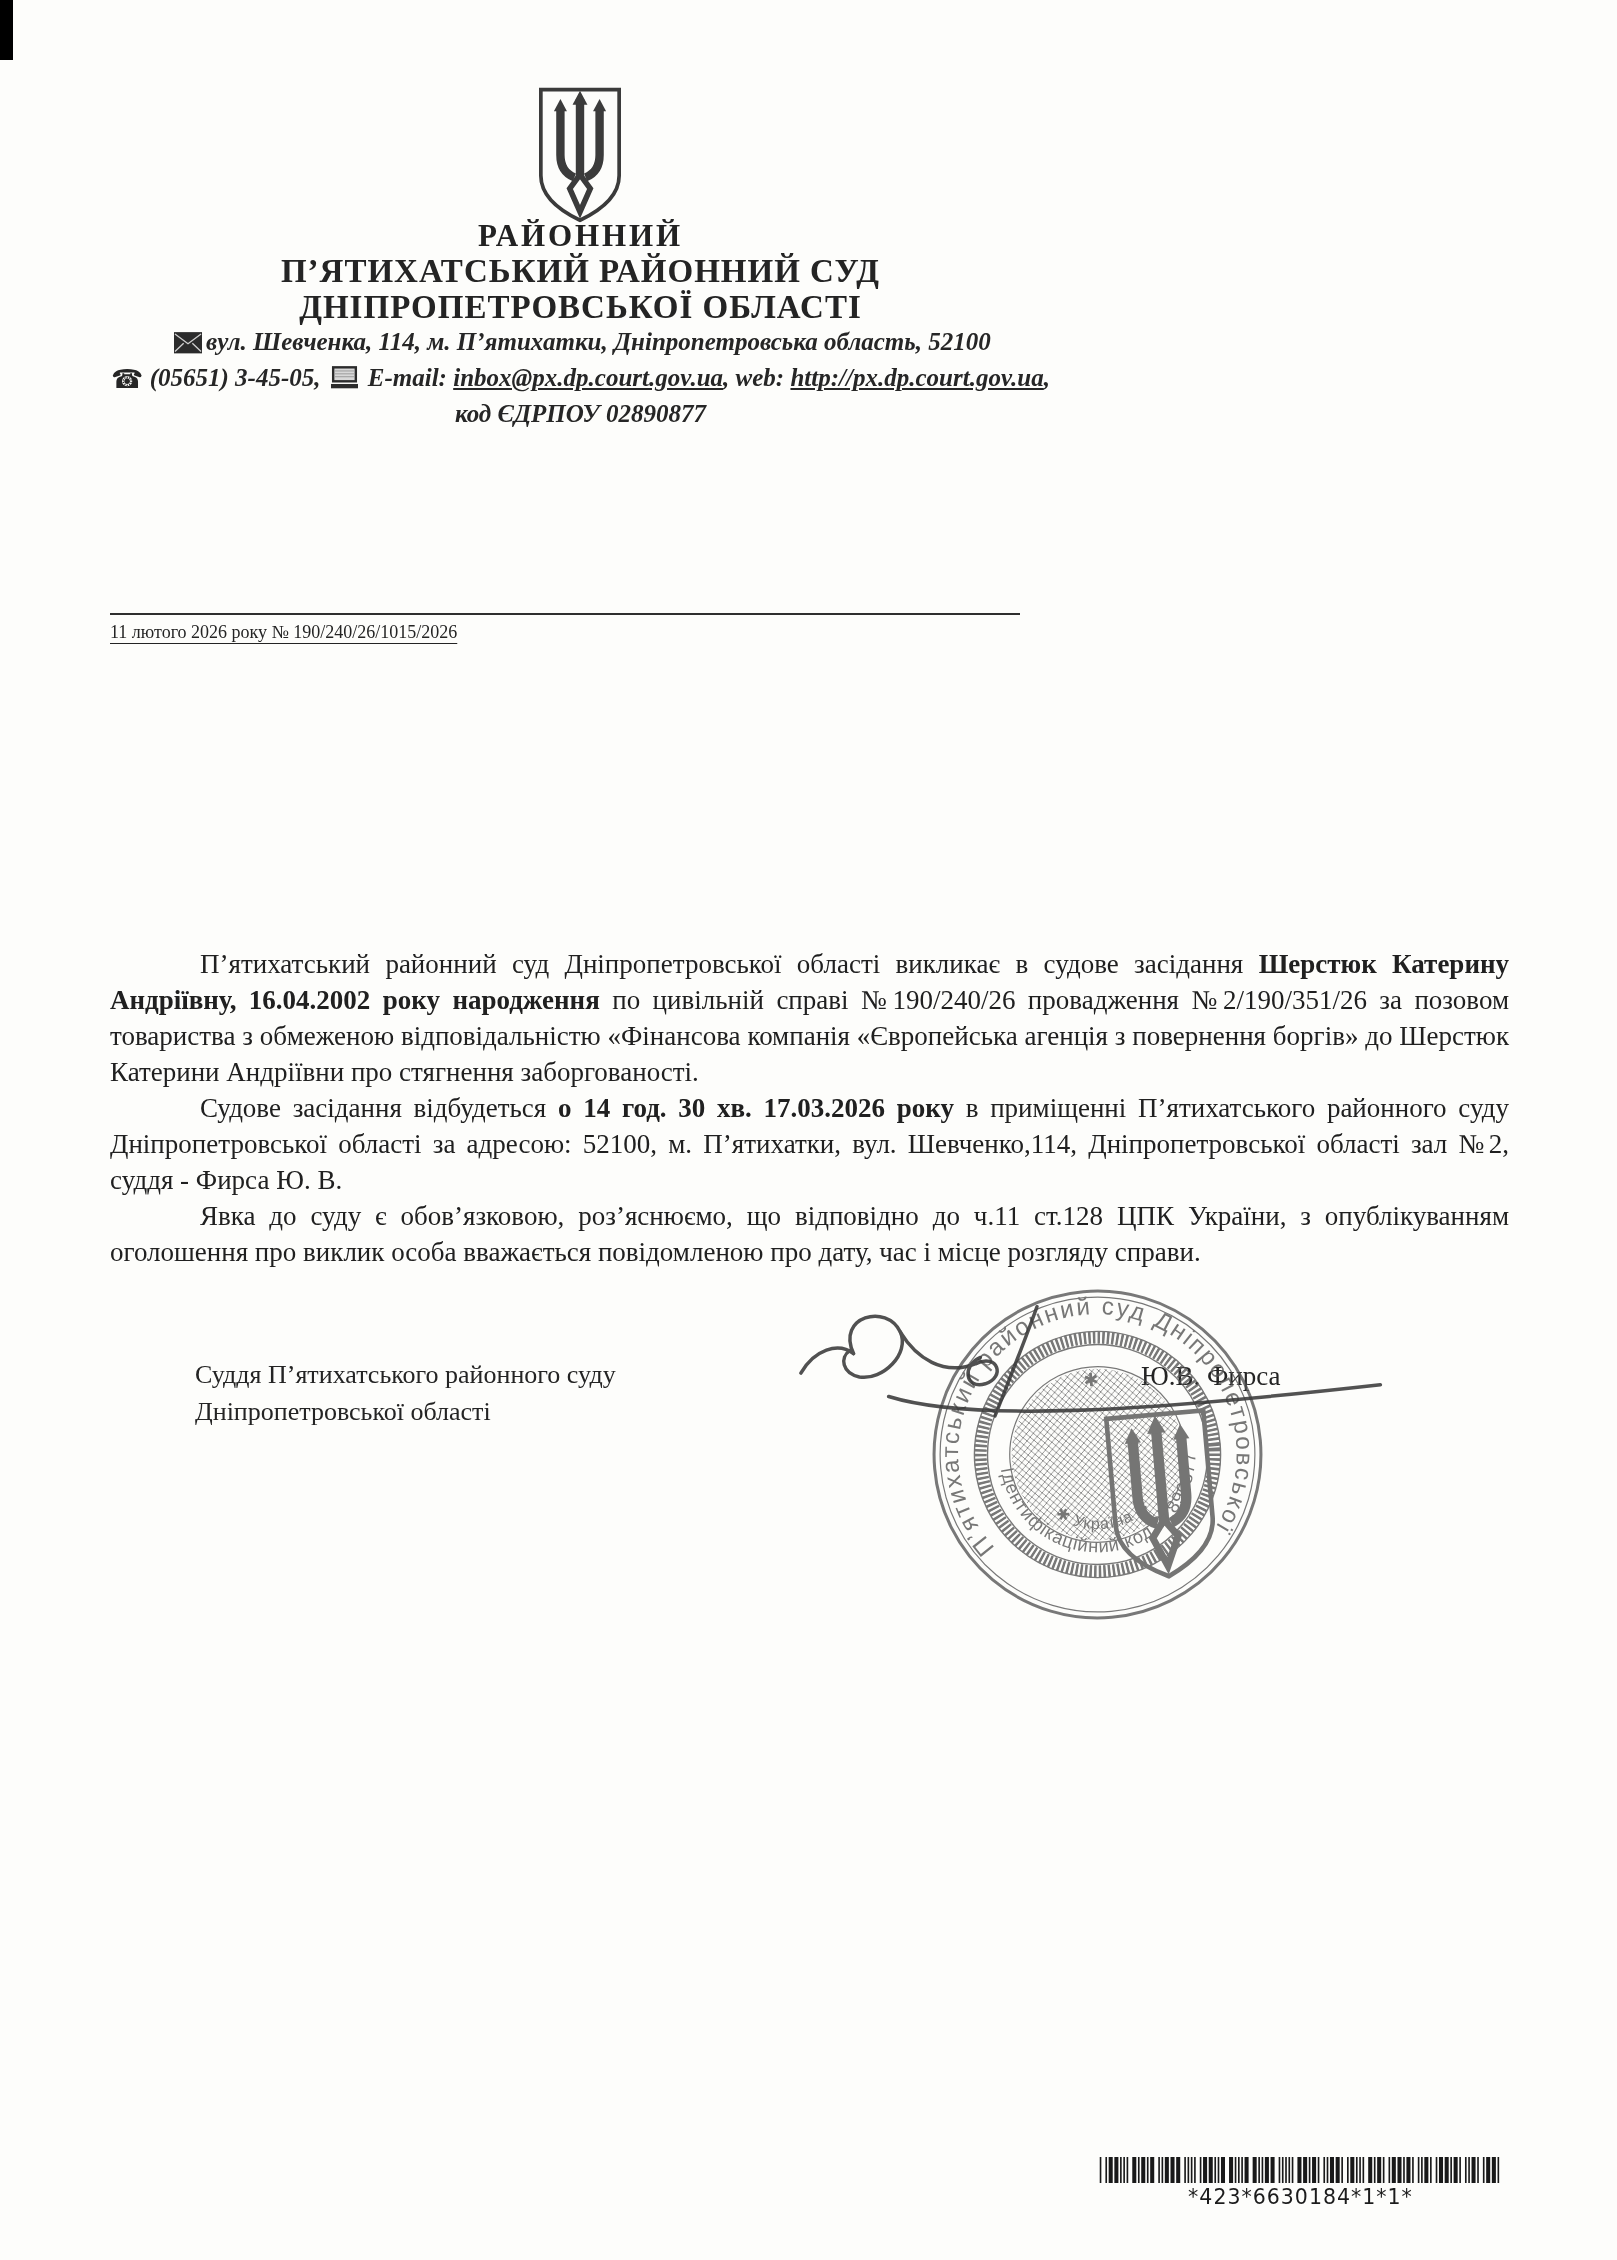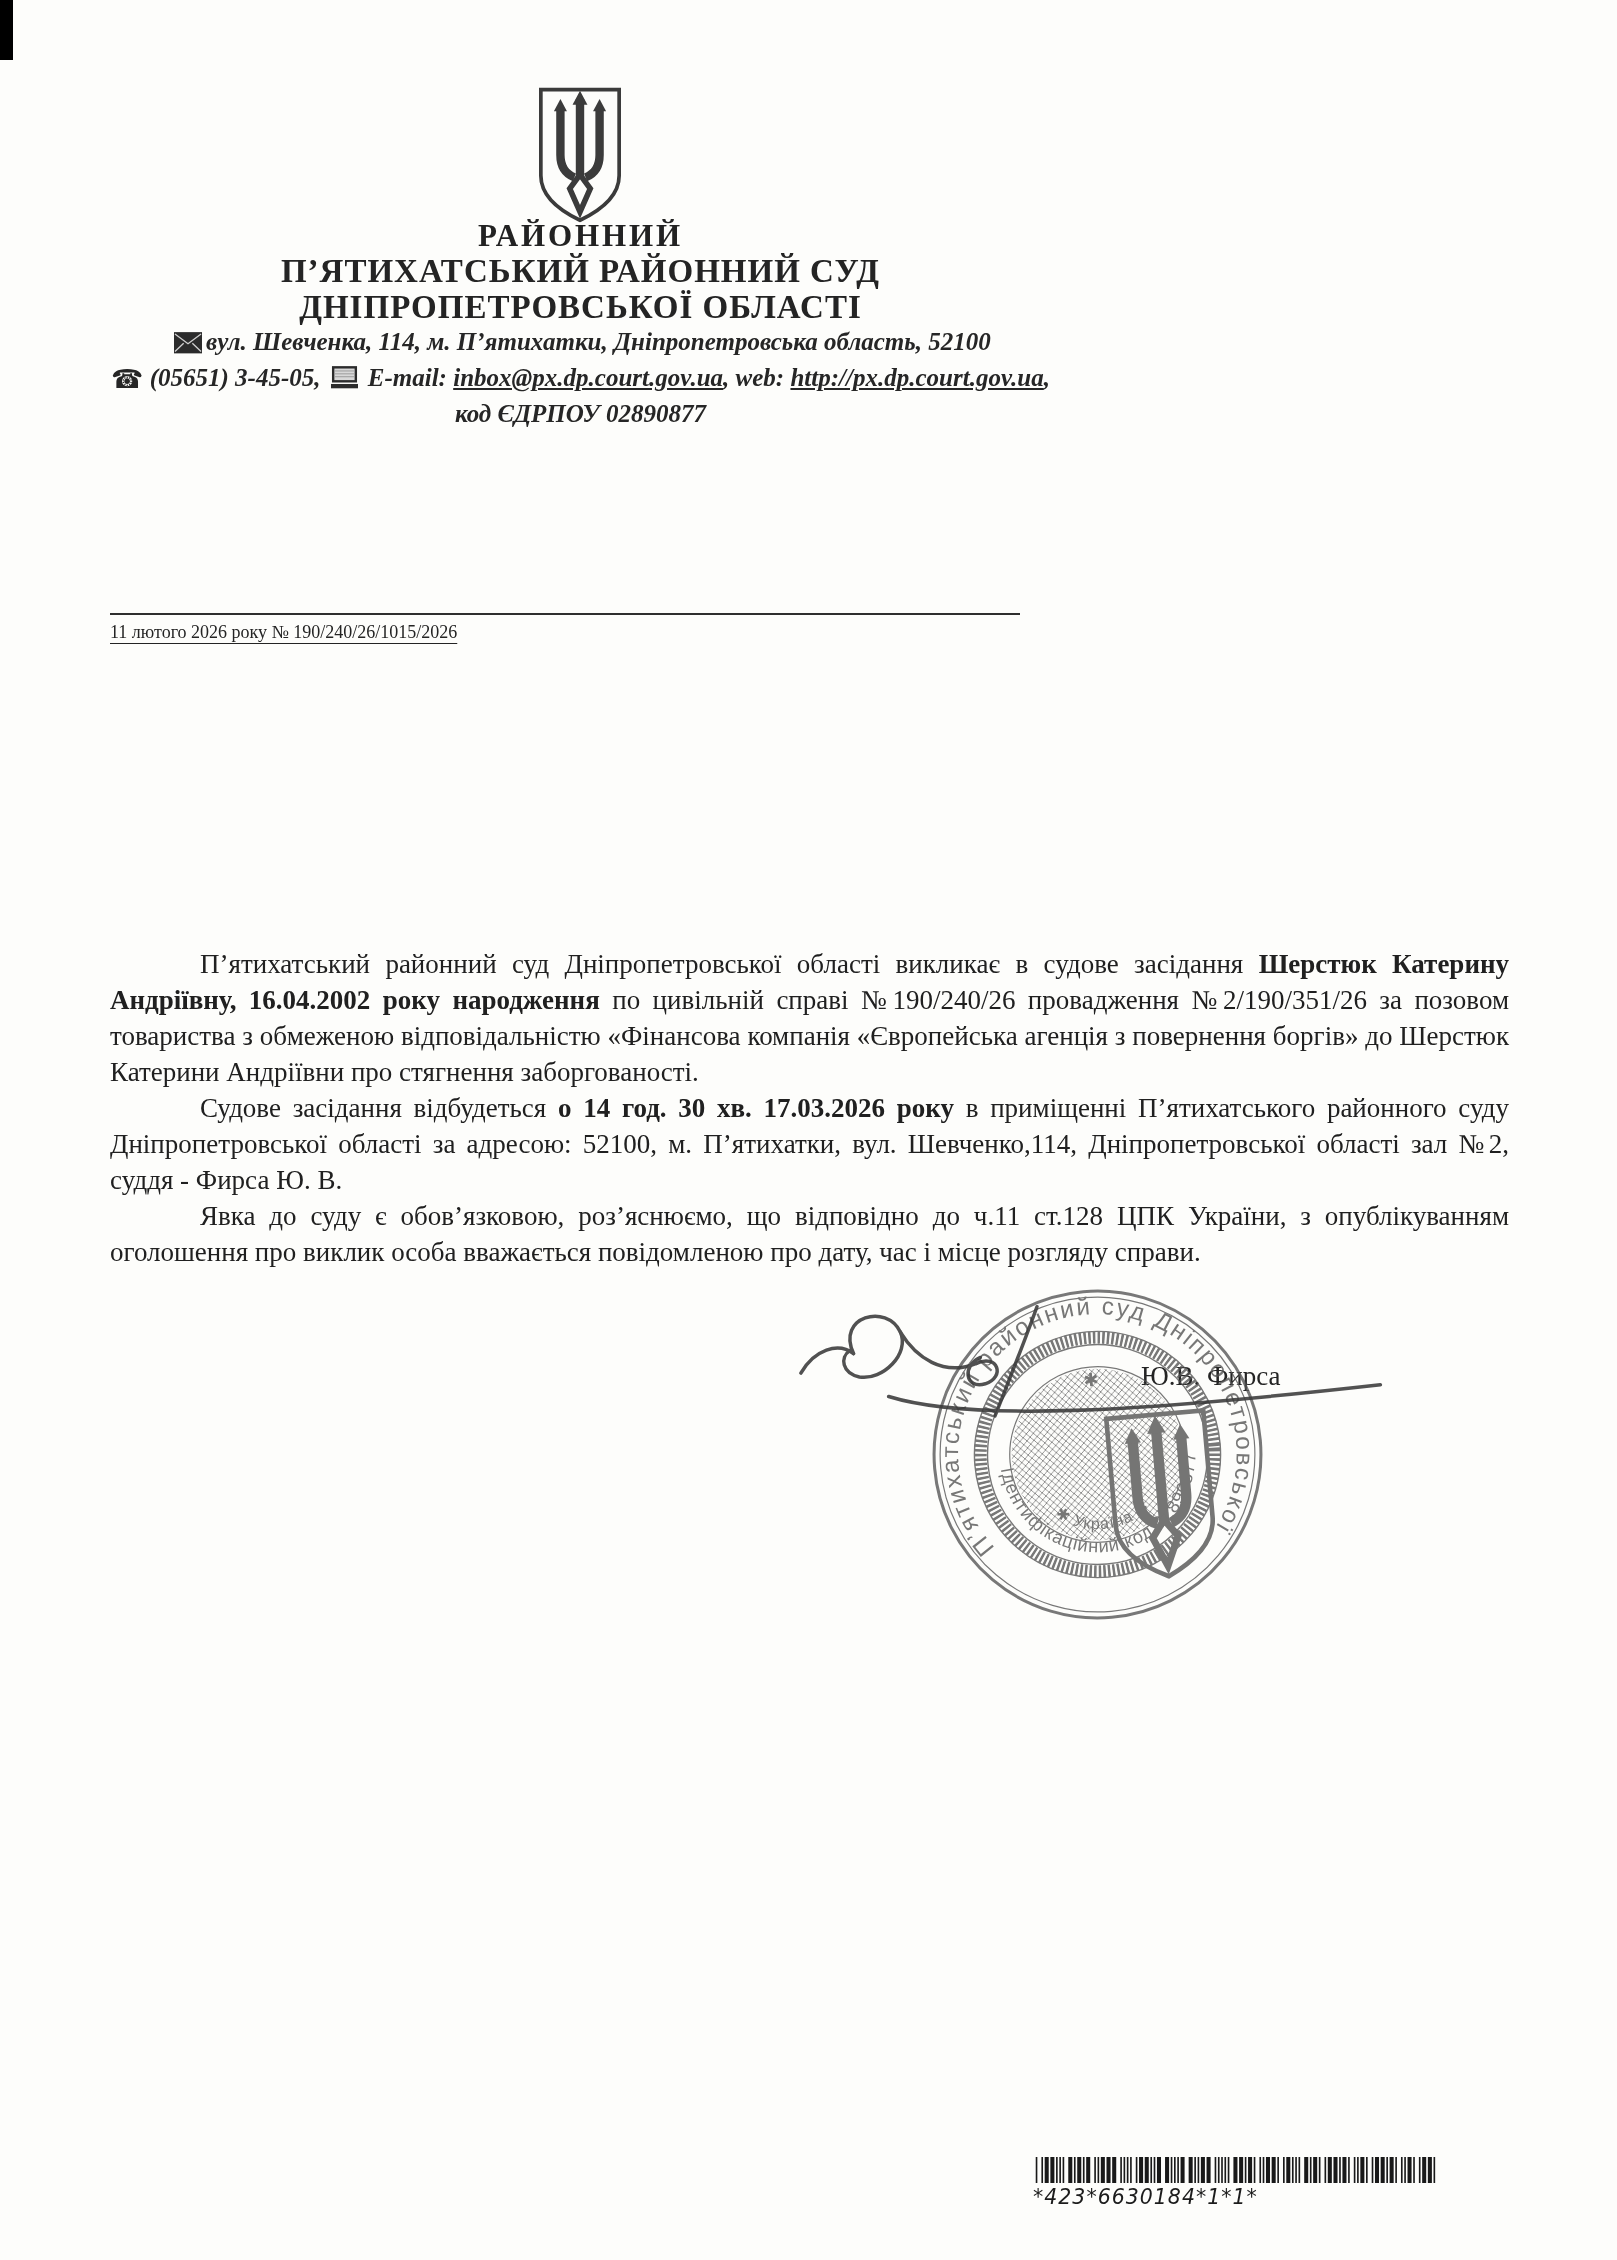--- a/index.html
+++ b/index.html
@@ -22,21 +22,21 @@
     text-decoration:underline;text-underline-offset:4.9px;}
   .recipient{position:absolute;left:961px;top:715px;font-size:27px;line-height:37px;color:#222;}
   .body-text{position:absolute;left:110px;top:946px;width:1399px;font-size:27px;line-height:36px;
     text-align:justify;color:#202020;}
   .body-text p{margin:0;text-indent:90px;}
   .body-text b{font-weight:bold;}
   .sig-title{position:absolute;left:195px;top:1356px;font-size:26px;line-height:37px;color:#242424;}
   .sig-name{position:absolute;left:1141px;top:1361px;font-size:27px;color:#242424;}
   .stamp{position:absolute;left:926px;top:1283px;width:343px;height:343px;opacity:.78;transform:rotate(-5deg);}
   .signature{position:absolute;left:795px;top:1295px;width:600px;height:161px;}
-  .barcode-wrap{position:absolute;left:1033px;top:2157px;text-align:left;font-style:italic;}
+  .barcode-wrap{position:absolute;left:1097px;top:2157px;text-align:center;}
   .barcode-label{font-family:"DejaVu Sans",sans-serif;font-size:20.5px;color:#1c1c1c;margin-top:-2px;letter-spacing:1px;}
   .stamp text{font-family:"Liberation Sans",sans-serif;fill:#525252;}
 </style>
 </head>
 <body>
 
 <div class="page">
 
   <svg width="0" height="0" style="position:absolute" aria-hidden="true">
     <defs>
@@ -92,20 +92,24 @@
   <div class="ref-rule"></div>
   <div class="ref-line">11 лютого 2026 року № 190/240/26/1015/2026</div>
 
 
   <div class="body-text">
     <p><span>П’ятихатський районний суд Дніпропетровської області викликає в судове засідання </span><b>Шерстюк Катерину Андріївну, 16.04.2002 року народження</b><span> по цивільній справі №190/240/26 провадження №2/190/351/26 за позовом товариства з обмеженою відповідальністю «Фінансова компанія «Європейська агенція з повернення боргів» до Шерстюк Катерини Андріївни про стягнення заборгованості.</span></p>
     <p><span>Судове засідання відбудеться </span><b>о 14 год. 30 хв. 17.03.2026 року</b><span> в приміщенні П’ятихатського районного суду Дніпропетровської області за адресою: 52100, м. П’ятихатки, вул. Шевченко,114, Дніпропетровської області зал №2, суддя - Фирса Ю. В.</span></p>
     <p>Явка до суду є обов’язковою, роз’яснюємо, що відповідно до ч.11 ст.128 ЦПК України, з опублікуванням оголошення про виклик особа вважається повідомленою про дату, час і місце розгляду справи.</p>
   </div>
 
+  <div class="sig-title">
+    <div>Суддя П’ятихатського районного суду</div>
+    <div>Дніпропетровської області</div>
+  </div>
   <div class="sig-name">Ю.В. Фирса</div>
 
   <svg class="stamp" viewBox="0 0 340 340">
     <g stroke="#545454" fill="none">
       <circle cx="170" cy="170" r="162" stroke-width="3"></circle>
       <circle cx="170" cy="170" r="156" stroke-width="1.2"></circle>
       <circle cx="170" cy="170" r="122" stroke-width="1.4"></circle>
       <circle cx="170" cy="170" r="116" stroke-width="12" stroke-dasharray="2 2.6"></circle>
       <circle cx="170" cy="170" r="116" stroke-width="12" stroke-dasharray="2 2.6" transform="rotate(2.5 170 170)"></circle>
       <circle cx="170" cy="170" r="109" stroke-width="1.4"></circle>

